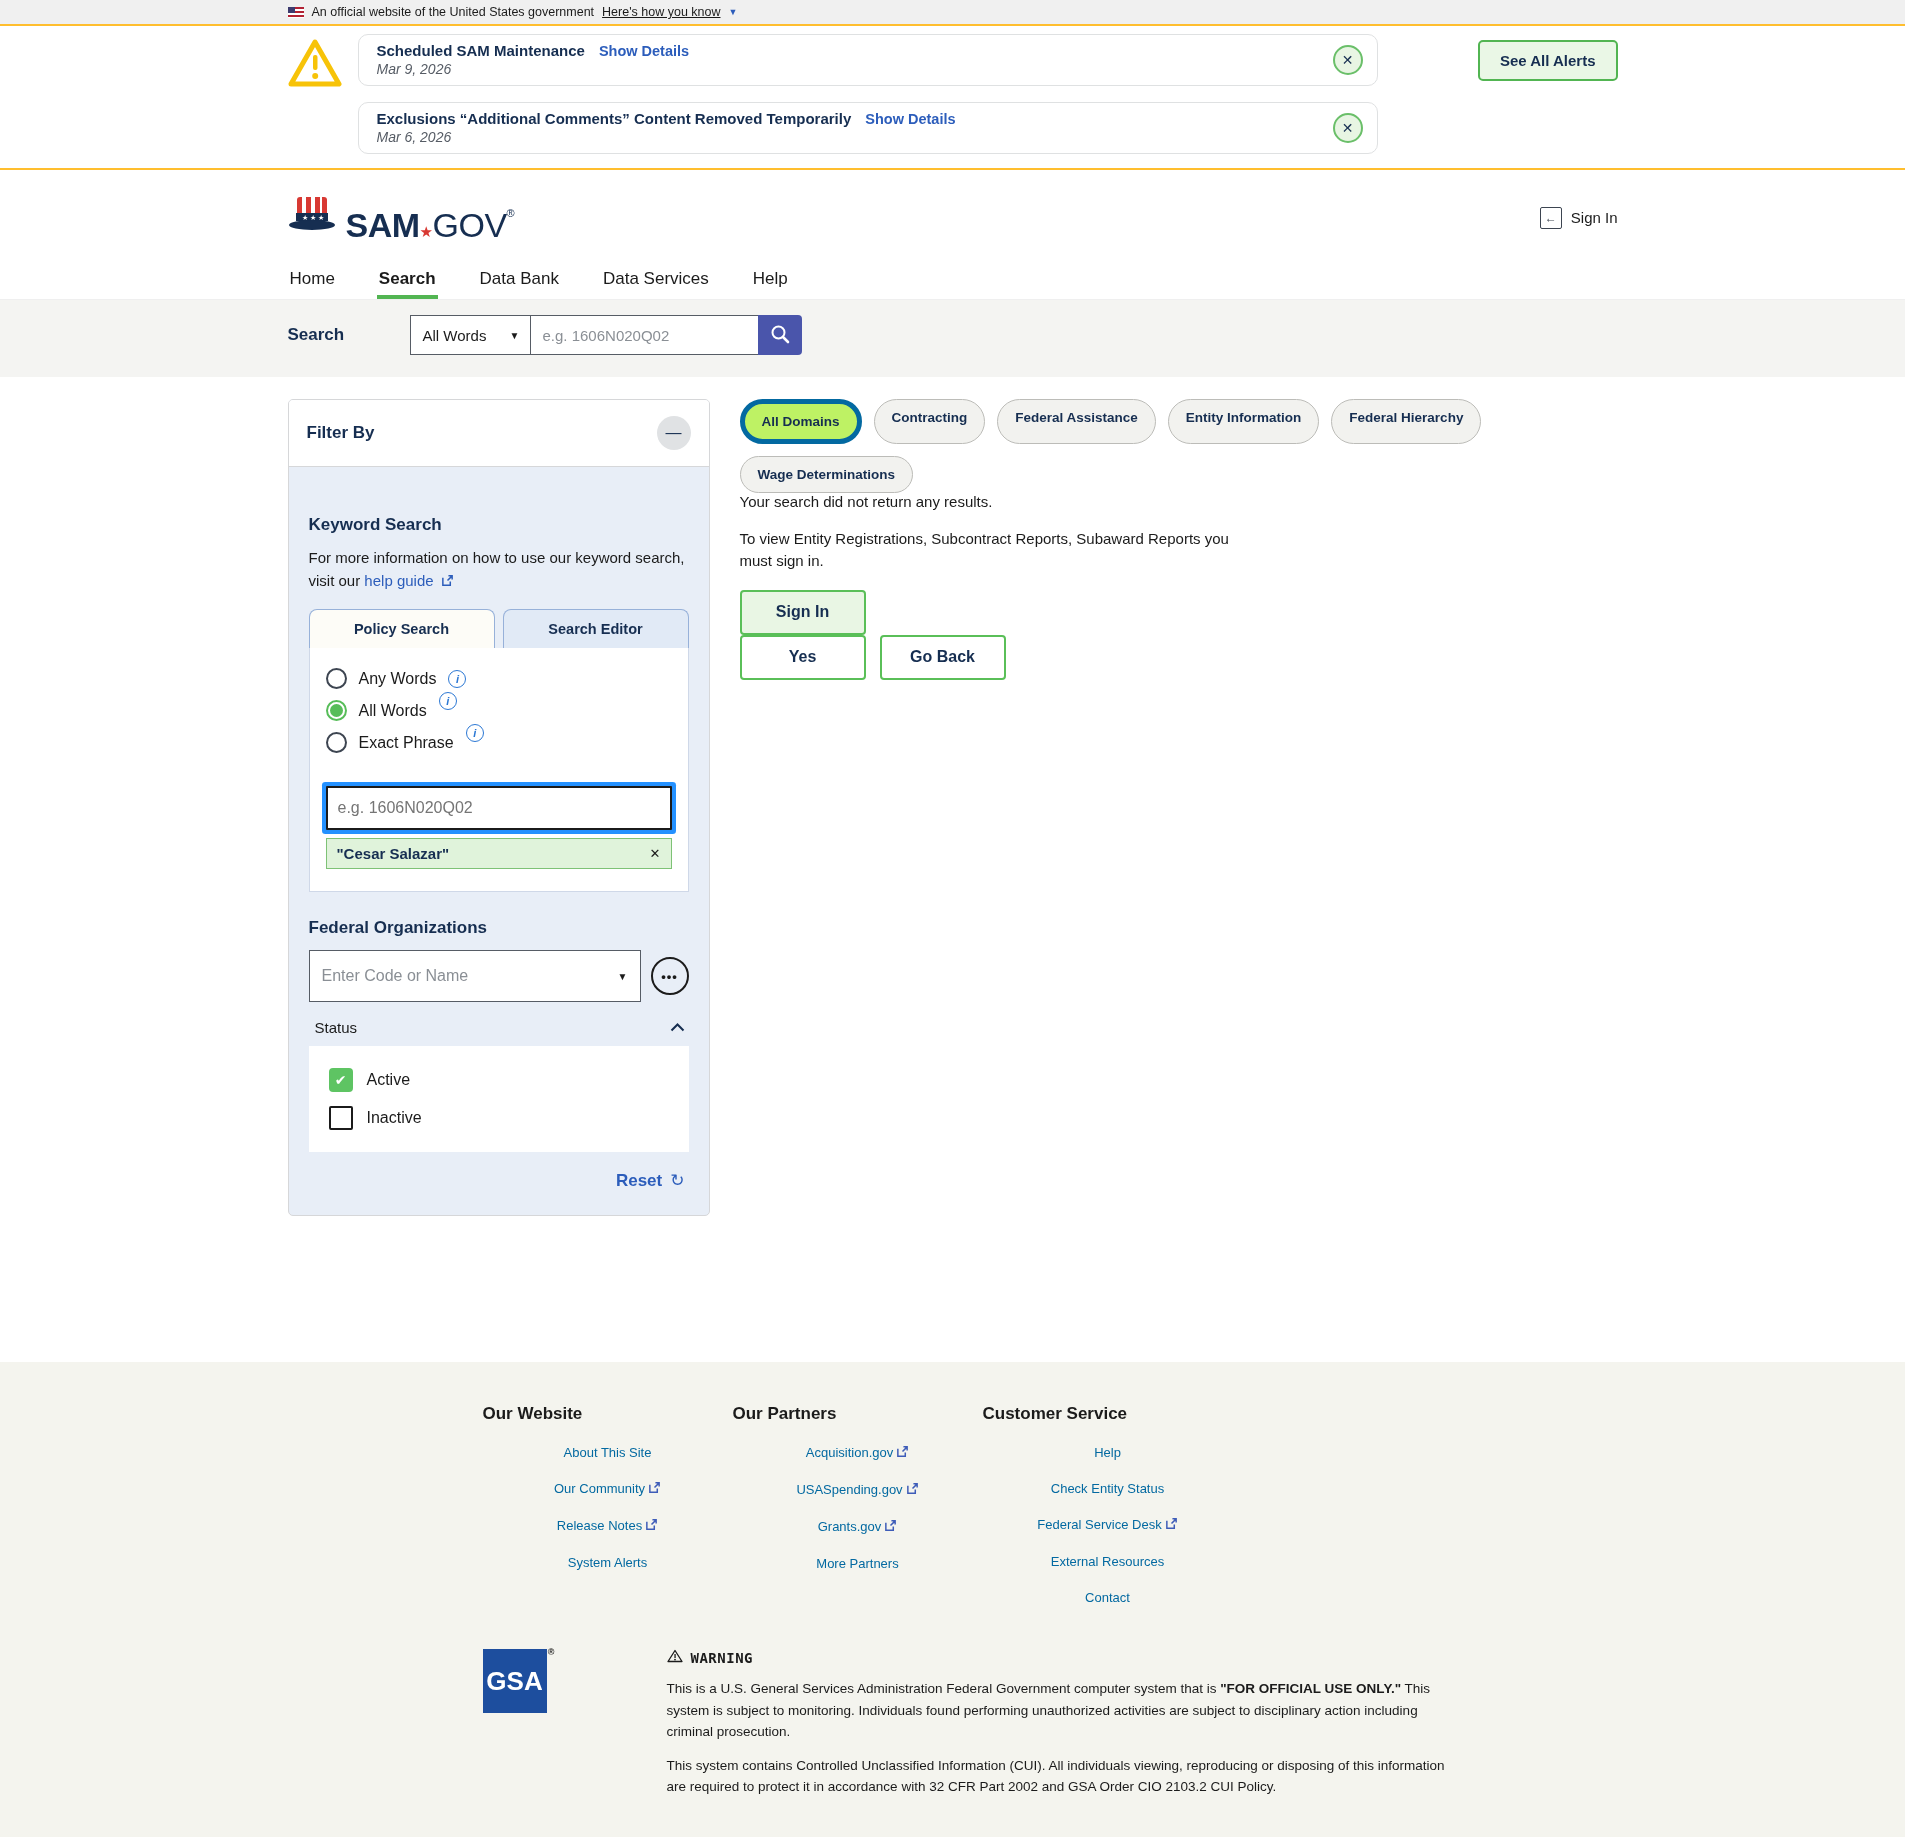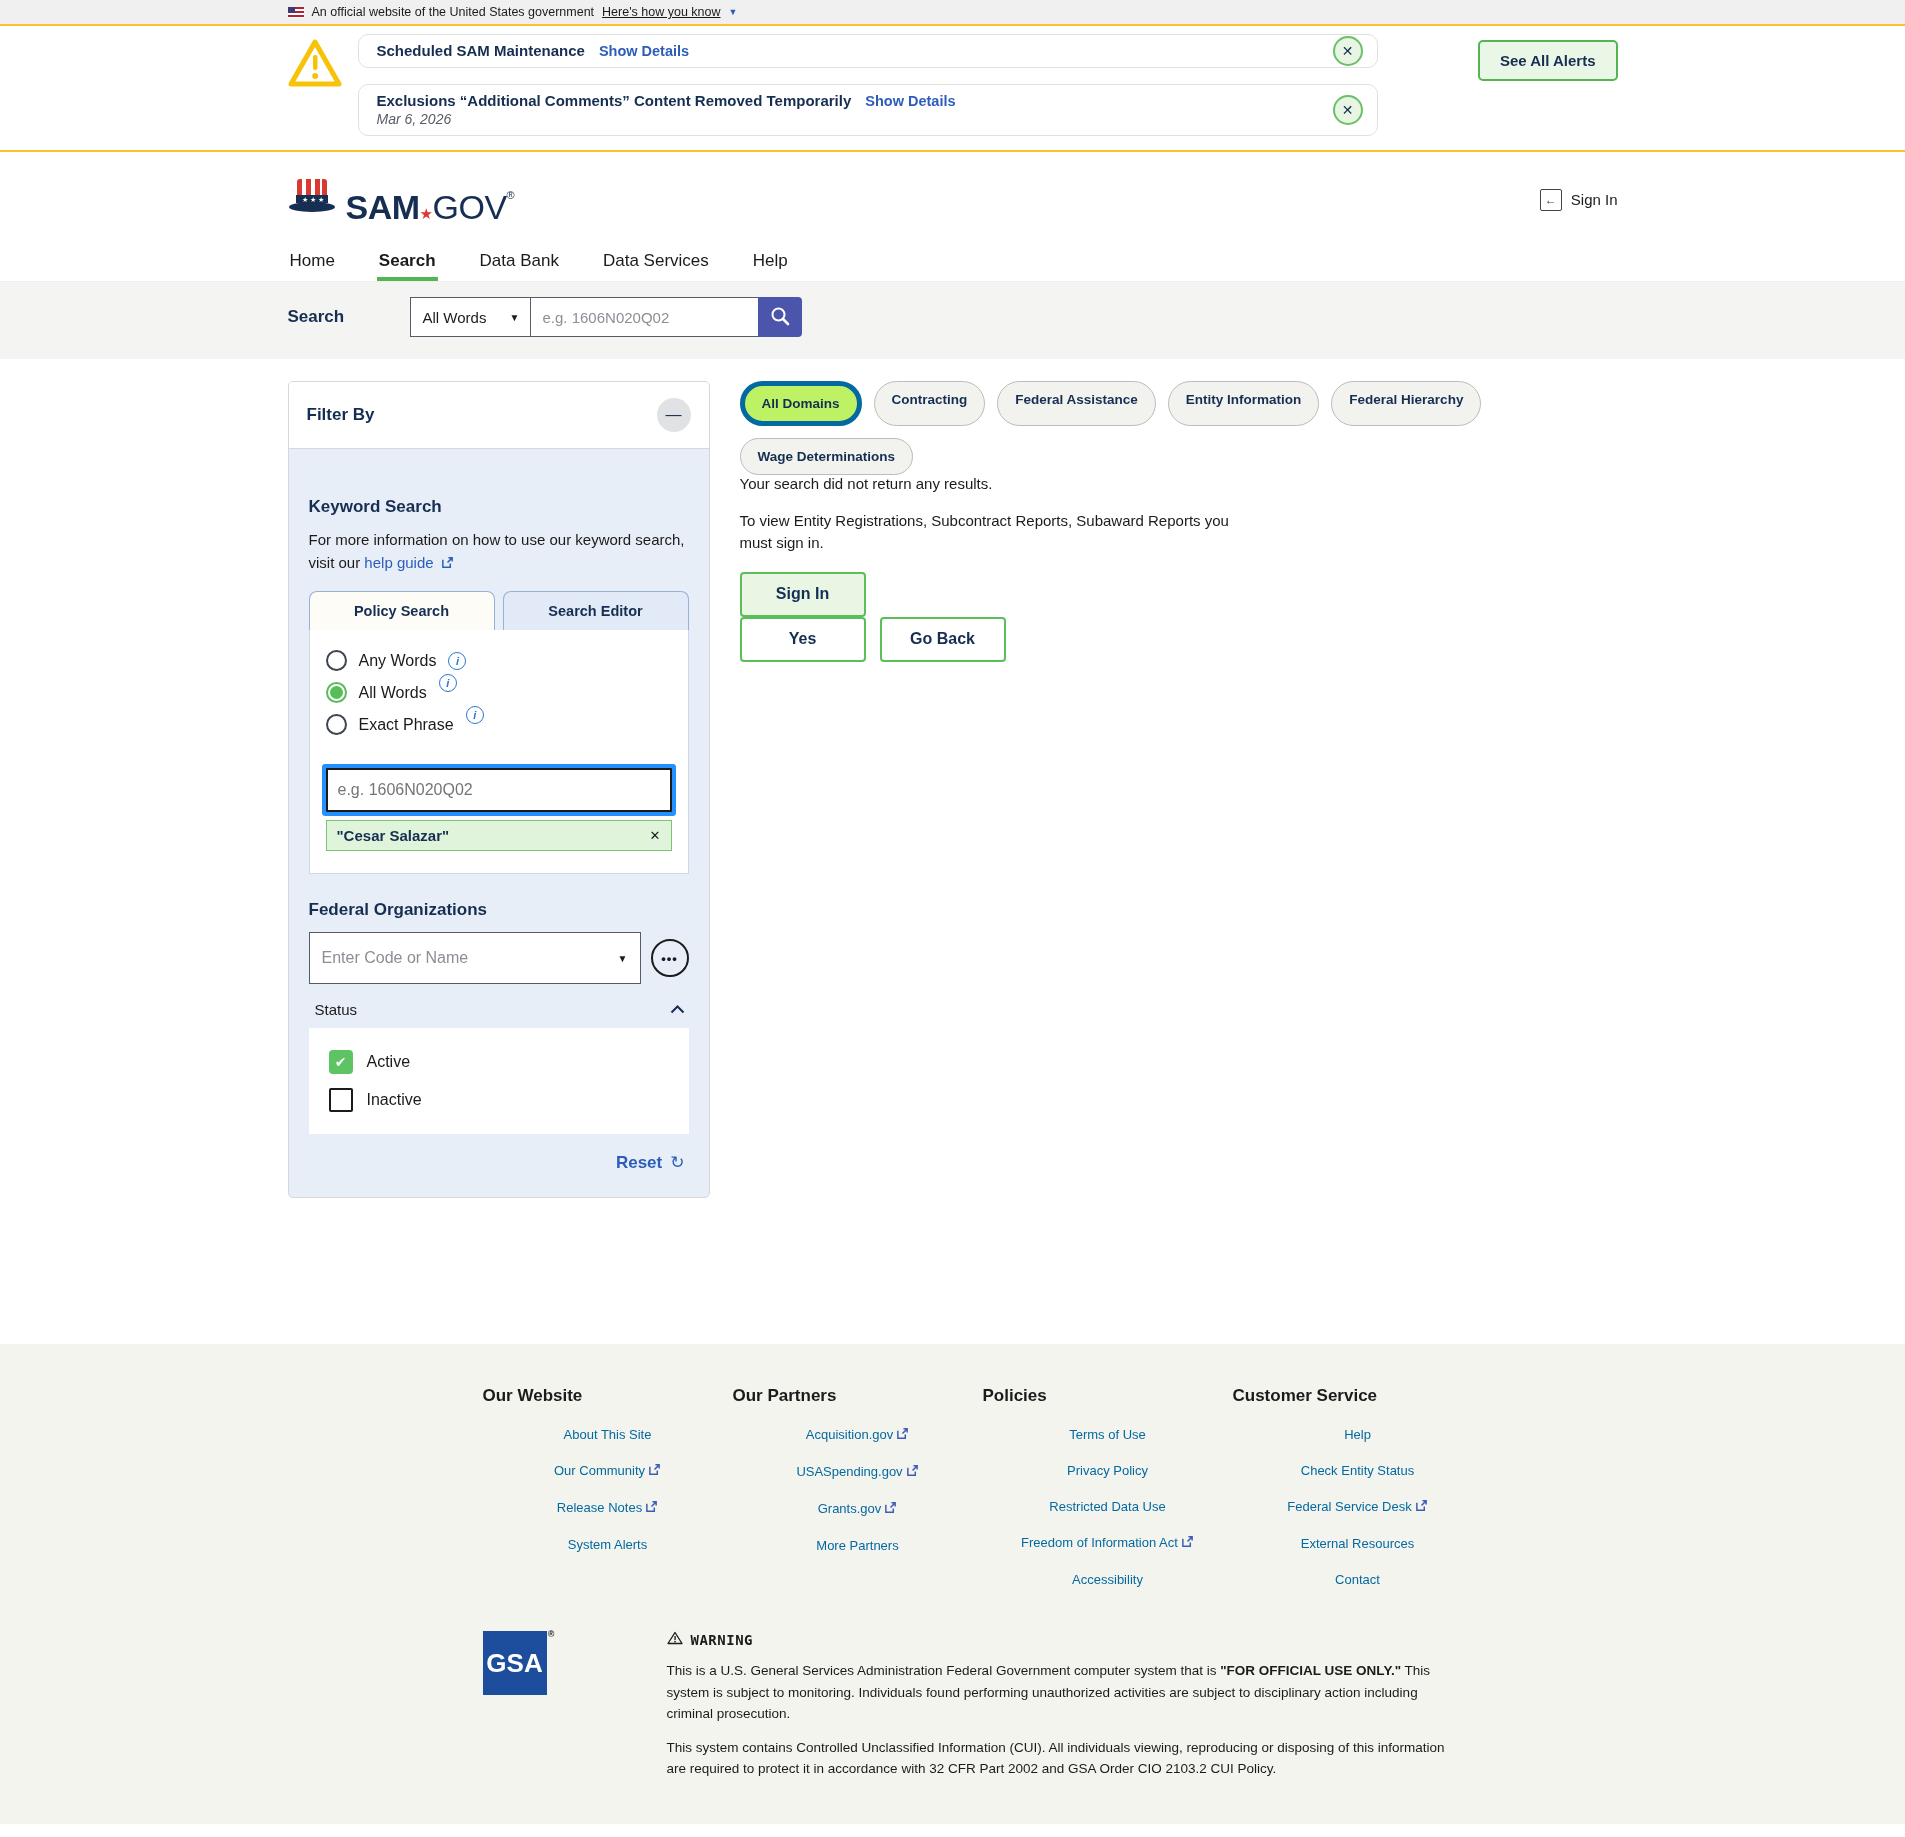--- a/index.html
+++ b/index.html
@@ -173,20 +173,21 @@
             <rect x="25" y="17" width="4.5" height="15" rx="2" fill="#f7c308"></rect>
             <circle cx="27.2" cy="38" r="3" fill="#f7c308"></circle>
           </svg>
       </div>
       <div class="alert-col">
         <div class="alert-card">
           <div class="alert-title-row">
             <span class="alert-title">Scheduled SAM Maintenance</span>
             <span class="alert-link">Show Details</span>
           </div>
+          <div class="alert-date">Mar 9, 2026</div>
           <button class="alert-close">
               <span>✕</span>
             </button>
         </div>
         <div class="alert-card">
           <div class="alert-title-row">
             <span class="alert-title">Exclusions “Additional Comments” Content Removed Temporarily</span>
             <span class="alert-link">Show Details</span>
           </div>
           <div class="alert-date">Mar 6, 2026</div>
@@ -385,31 +386,20 @@
                 <path d="M2 4 v8 h8 v-4" fill="none" stroke="#3e5cb8" stroke-width="1.6"></path>
                 <path d="M8 2 h4 v4 M12 2 L7 7" fill="none" stroke="#3e5cb8" stroke-width="1.6"></path>
               </svg></span></div>
         <div class="flink"><span>Grants.gov</span><span class="ext"><svg width="13" height="13" viewBox="0 0 14 14">
                 <path d="M2 4 v8 h8 v-4" fill="none" stroke="#3e5cb8" stroke-width="1.6"></path>
                 <path d="M8 2 h4 v4 M12 2 L7 7" fill="none" stroke="#3e5cb8" stroke-width="1.6"></path>
               </svg></span></div>
         <div class="flink">More Partners</div>
       </div>
 
-      <div class="fcol">
-        <div class="fcol-title">Policies</div>
-        <div class="flink">Terms of Use</div>
-        <div class="flink">Privacy Policy</div>
-        <div class="flink">Restricted Data Use</div>
-        <div class="flink"><span>Freedom of Information Act</span><span class="ext"><svg width="13" height="13" viewBox="0 0 14 14">
-                <path d="M2 4 v8 h8 v-4" fill="none" stroke="#3e5cb8" stroke-width="1.6"></path>
-                <path d="M8 2 h4 v4 M12 2 L7 7" fill="none" stroke="#3e5cb8" stroke-width="1.6"></path>
-              </svg></span></div>
-        <div class="flink">Accessibility</div>
-      </div>
 
       <div class="fcol">
         <div class="fcol-title">Customer Service</div>
         <div class="flink">Help</div>
         <div class="flink">Check Entity Status</div>
         <div class="flink"><span>Federal Service Desk</span><span class="ext"><svg width="13" height="13" viewBox="0 0 14 14">
                 <path d="M2 4 v8 h8 v-4" fill="none" stroke="#3e5cb8" stroke-width="1.6"></path>
                 <path d="M8 2 h4 v4 M12 2 L7 7" fill="none" stroke="#3e5cb8" stroke-width="1.6"></path>
               </svg></span></div>
         <div class="flink">External Resources</div>

